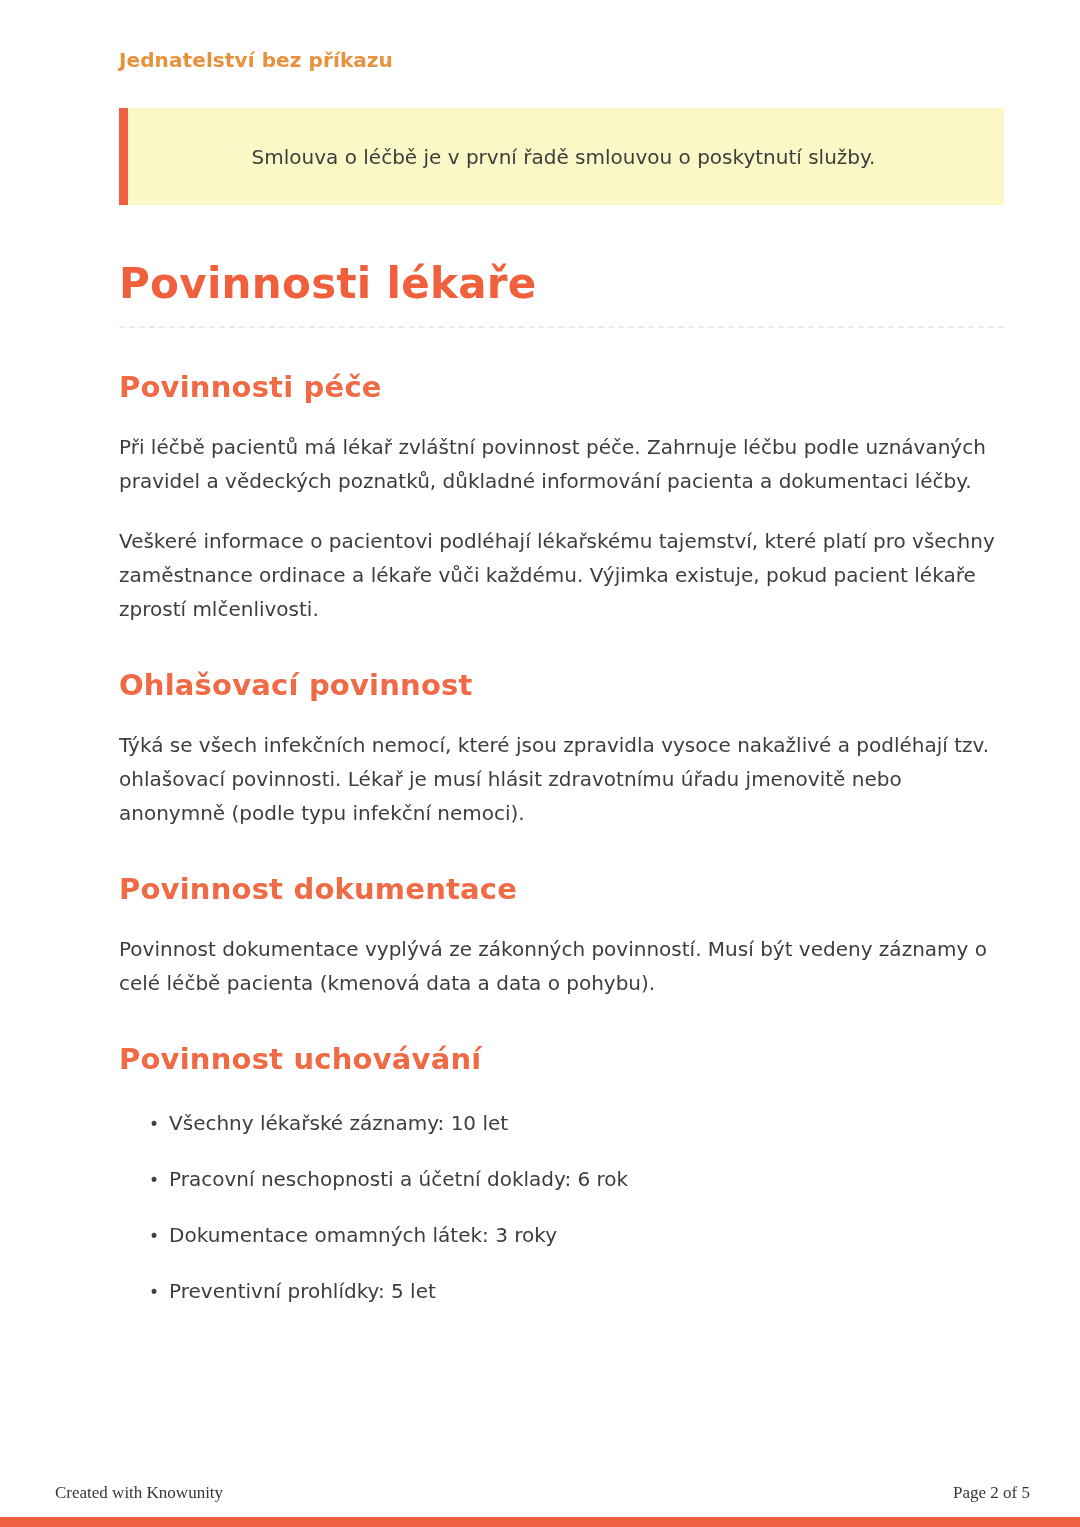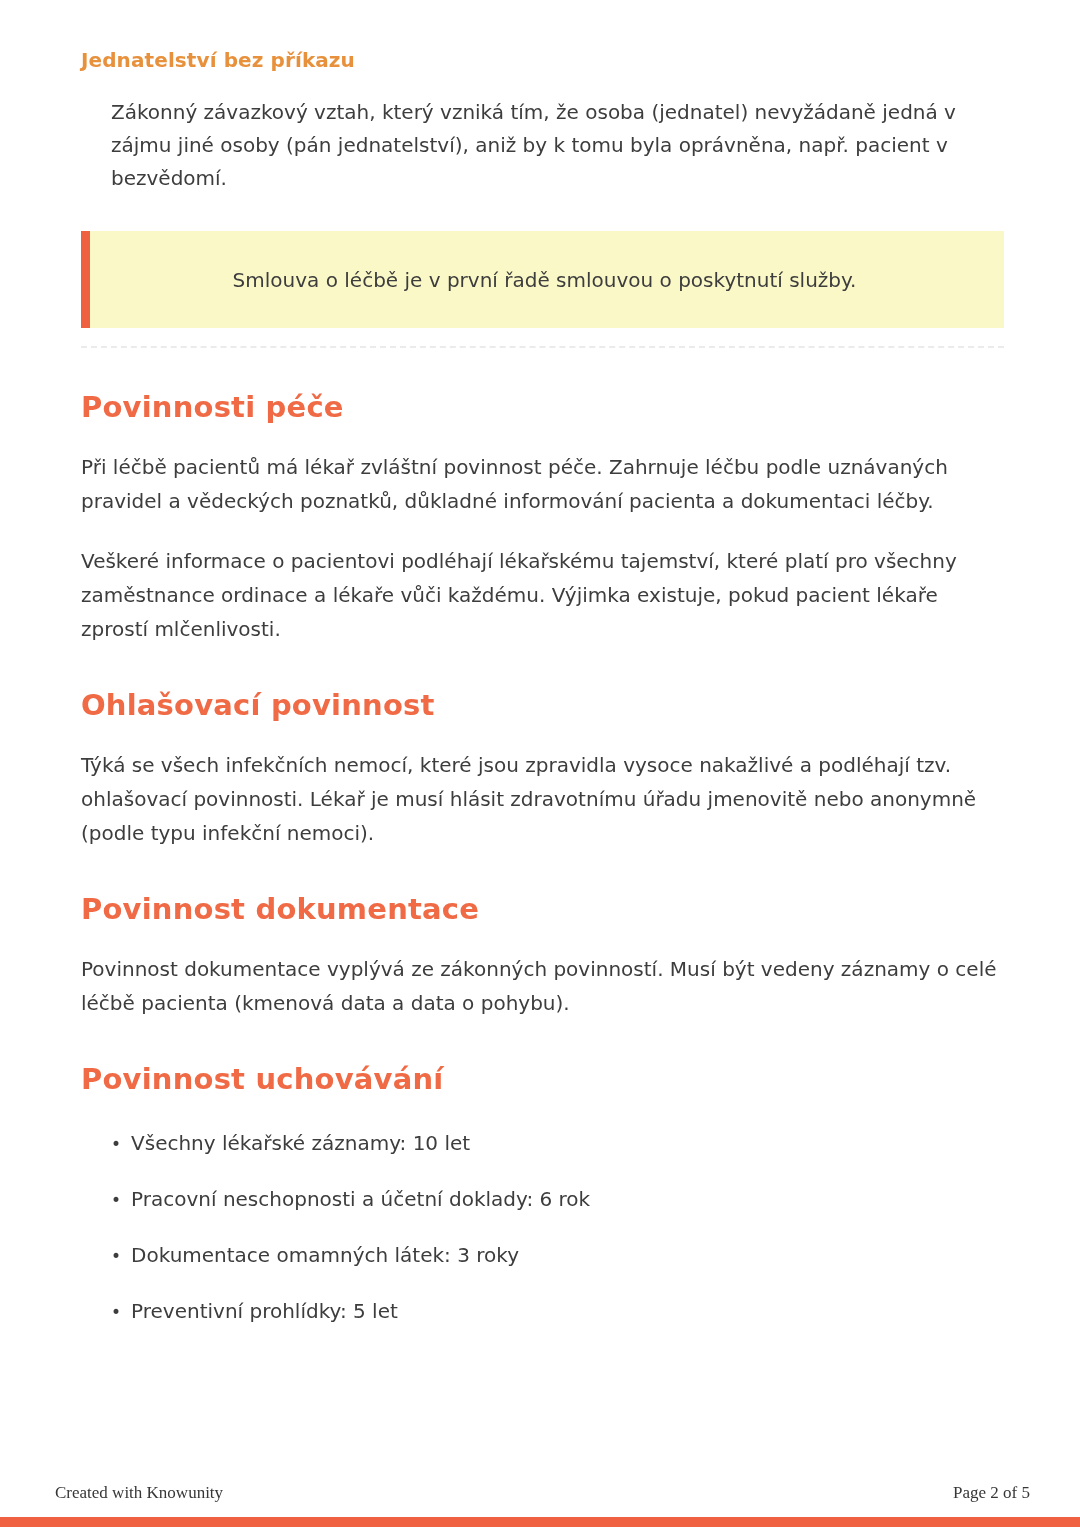--- a/index.html
+++ b/index.html
@@ -7,21 +7,21 @@
   .page {
     position:relative;
     width:1080px;
     height:1527px;
     margin:0 auto;
     background:#ffffff;
     font-family:"DejaVu Sans","Liberation Sans",sans-serif;
     color:#3d3d3d;
     overflow:hidden;
   }
-  .content { padding:48px 76px 0 49px;margin-left:32px; }
+  .content { padding:48px 76px 0 119px; }
 
   .intro-heading {
     font-size:20px;
     font-weight:700;
     color:#e8913c;
     letter-spacing:0.1px;
   }
   .intro-paragraph {
     margin:24px 0 0 30px;
     font-size:20px;
@@ -104,26 +104,26 @@
   }
 </style>
 </head>
 <body>
 
 <div class="page">
   <div class="content">
 
     <div class="intro-heading">Jednatelství bez příkazu</div>
 
-    <p class="intro-paragraph">Zákonný závazkový vztah, který vzniká tím, že osoba (jednatel) nevyžádaně jedná v zájmu jiné osoby (pán jednatelství), aniž by k tomu byla oprávněna, např. pacient v bezvědomí.</p>
 
     <div class="callout">
       <div class="callout-text">Smlouva o léčbě je v první řadě smlouvou o poskytnutí služby.</div>
     </div>
 
+    <h1 class="page-title">Povinnosti lékaře</h1>
     <hr class="title-divider">
 
     <h2 class="section-heading">Povinnosti péče</h2>
     <p class="section-paragraph">Při léčbě pacientů má lékař zvláštní povinnost péče. Zahrnuje léčbu podle uznávaných pravidel a vědeckých poznatků, důkladné informování pacienta a dokumentaci léčby.</p>
 
     <p class="section-paragraph">Veškeré informace o pacientovi podléhají lékařskému tajemství, které platí pro všechny zaměstnance ordinace a lékaře vůči každému. Výjimka existuje, pokud pacient lékaře zprostí mlčenlivosti.</p>
 
     <h2 class="section-heading">Ohlašovací povinnost</h2>
     <p class="section-paragraph">Týká se všech infekčních nemocí, které jsou zpravidla vysoce nakažlivé a podléhají tzv. ohlašovací povinnosti. Lékař je musí hlásit zdravotnímu úřadu jmenovitě nebo anonymně (podle typu infekční nemoci).</p>
 

